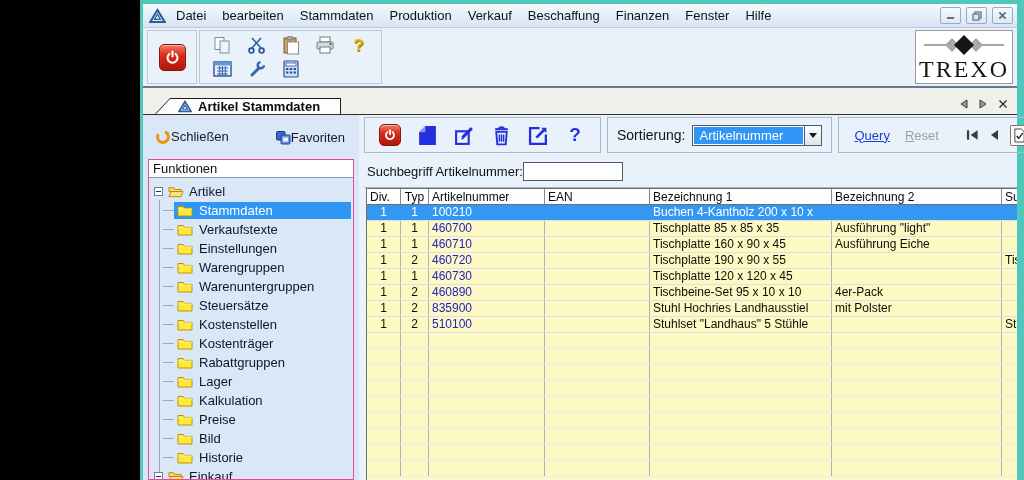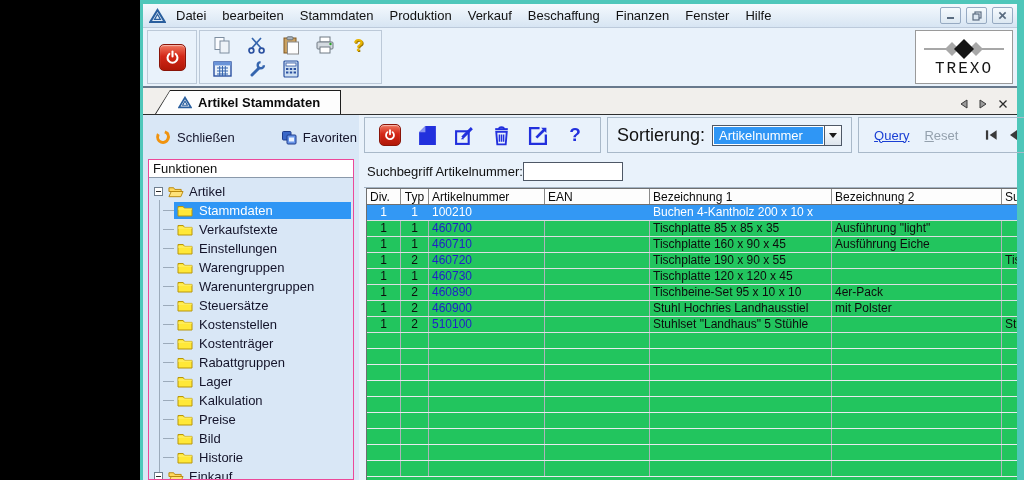--- a/index.html
+++ b/index.html
@@ -24,34 +24,34 @@
     display:flex;align-items:center;justify-content:center;box-shadow:inset 0 1px 1px rgba(255,255,255,.5);}
   .pwr-big{width:27px;height:27px;}
   .pwr-small{width:22px;height:22px;}
   .tb-icons{margin-left:2px;padding:2px 12px;}
   .icon-grid{display:flex;flex-direction:column;gap:2px;}
   .icon-row{display:flex;gap:13px;align-items:center;}
   .ticon{width:21px;height:21px;display:flex;align-items:center;justify-content:center;}
   .qmark-y{font-size:17px;font-weight:bold;color:#e8b400;text-shadow:1px 1px 0 #a07800;}
   .brand-box{margin-left:auto;align-self:center;width:98px;height:54px;background:#fff;border:1px solid #9a9a9a;
     display:flex;flex-direction:column;align-items:center;justify-content:center;}
-  .brand-text{font-family:Liberation Mono, monospace;font-size:16px;letter-spacing:2px;color:#151515;line-height:1;}
+  .brand-text{font-family:Liberation Serif, serif;font-size:24px;letter-spacing:2px;color:#151515;line-height:1;}
   
   .tabbar{height:27px;background:#f1efec;display:flex;align-items:flex-end;position:relative;border-bottom:1px solid #2e2e2e;}
-  .tab{margin-left:12px;height:24px;width:186px;position:relative;
+  .tab{margin-left:12px;height:16px;width:186px;position:relative;
     clip-path:polygon(0 100%,15px 0,100% 0,100% 100%);background:#1d1d1d;}
   .tab-inner{position:absolute;left:1px;top:1px;right:1px;bottom:0;background:#fdfdfd;
     clip-path:polygon(0 100%,14px 0,100% 0,100% 100%);display:flex;align-items:center;gap:6px;padding-left:22px;}
   .tab-label{font-size:13px;font-weight:bold;color:#0a0a0a;white-space:nowrap;}
   .tabbar-right{margin-left:auto;display:flex;align-items:center;gap:11px;padding:0 9px 5px 0;}
   
   .workspace{flex:1;display:flex;background:#dbe8f6;min-height:0;}
   .sidebar{width:216px;display:flex;flex-direction:column;padding-top:12px;background:#d9e7f6;}
   .sb-buttons{display:flex;align-items:center;padding:0 12px;gap:46px;height:20px;}
-  .sb-btn{display:flex;align-items:center;gap:6px;font-size:13px;color:#16162c;white-space:nowrap;}
+  .sb-btn{display:flex;font-size:13px;color:#16162c;white-space:nowrap;}
   .funk-box{margin:12px 5px 0 5px;flex:1;border:1px solid #ec4899;display:flex;flex-direction:column;min-height:0;}
   .funk-header{height:18px;line-height:18px;background:#fff;border-bottom:1px solid #8a99aa;
     padding-left:4px;font-size:13px;color:#111;}
   .tree{position:relative;padding:4px 2px 0 4px;font-size:13px;color:#14142a;flex:1;overflow:hidden;}
   .vline{position:absolute;left:10px;top:22px;width:1px;height:276px;background:#9cabbb;}
   .troot{display:flex;align-items:center;gap:5px;height:19px;position:relative;}
   .ebox{width:9px;height:9px;border:1px solid #6f7f8f;background:#fff;position:relative;flex:0 0 auto;margin-left:1px;}
   .ebox::after{content:"";position:absolute;left:1px;right:1px;top:3px;border-top:1px solid #2a2a2a;}
   .tchild{position:relative;margin-left:21px;height:19px;display:flex;align-items:center;}
   .tchild .stub{position:absolute;left:-11px;top:9px;width:11px;border-top:1px solid #9cabbb;}
@@ -60,40 +60,40 @@
   .fi{width:16px;height:13px;flex:0 0 auto;}
   
   .main{flex:1;display:flex;flex-direction:column;min-width:0;padding-left:5px;background:#e9f2fb;}
   .main-toolbar{height:40px;display:flex;align-items:center;gap:6px;padding:2px 0;}
   .mt-group{border:1px solid #a9b9c9;height:36px;display:flex;align-items:center;}
   .mt-actions{gap:15px;padding:0 14px;}
   .mt-sort{gap:7px;padding:0 9px;}
   .mt-nav{gap:15px;padding:0 15px;flex:1;}
   .bicon{width:22px;height:22px;display:flex;align-items:center;justify-content:center;}
   .qmark-b{font-size:19px;font-weight:bold;color:#2230dd;}
-  .sort-label{font-size:18px;color:#111;}
+  .sort-label{font-size:14px;color:#111;}
   .dropdown{width:130px;height:21px;border:1px solid #4e5866;background:#fff;display:flex;}
   .dd-value{flex:1;margin:1px;background:#2f96f5;color:#fff;font-size:13px;line-height:17px;padding-left:5px;
     white-space:nowrap;overflow:hidden;}
   .dd-btn{width:17px;border-left:1px solid #4e5866;background:linear-gradient(#ffffff,#dde5ed);
     display:flex;align-items:center;justify-content:center;}
   .caret{width:0;height:0;border-left:4px solid transparent;border-right:4px solid transparent;border-top:5px solid #1a1a1a;}
   .link-query{font-size:13px;color:#1a3fd4;text-decoration:underline;}
   .link-reset{font-size:13px;color:#94a1ad;display:inline-block;}
   .link-reset::first-letter{text-decoration:underline;}
   .navgrp{display:flex;align-items:center;gap:9px;margin-left:12px;}
   .nav{width:13px;height:12px;}
   .navbtn{width:20px;height:21px;background:#fcfcf4;border:1px solid #7a7a7a;border-radius:1px;
     display:flex;align-items:center;justify-content:center;}
   
   .search-row{height:33px;display:flex;align-items:center;padding-left:3px;border-bottom:1px solid #a3b3c3;}
   .search-label{font-size:13px;color:#111;white-space:nowrap;}
   .search-input{width:100px;height:19px;border:1px solid #4e5866;background:#fff;font-size:12px;padding:0 3px;outline:none;}
   
-  .table-area{flex:1;margin-left:2px;border-left:1px solid #6f6f6f;background:#22c55e;
+  .table-area{flex:1;margin-left:2px;border-left:1px solid #6f6f6f;background:#fef9c3;
     display:flex;flex-direction:column;overflow:hidden;min-height:0;}
   .thead{display:flex;height:17px;background:#fdfdfd;border-top:1px solid #6f6f6f;border-bottom:1px solid #6f6f6f;flex:0 0 auto;}
   .th{font-size:12px;color:#0a0a0a;line-height:16px;padding:0 3px;border-right:1px solid #8a8a8a;
     overflow:hidden;white-space:nowrap;}
   .tr{display:flex;height:16px;line-height:15px;border-bottom:1px solid #dcdfe3;flex:0 0 auto;}
   .td{font-size:12px;color:#0d0d0d;padding:0 3px;border-right:1px solid #adb3ba;overflow:hidden;white-space:nowrap;}
   .c0{width:34px;flex:0 0 auto;}.c1{width:28px;flex:0 0 auto;text-align:center;}.c2{width:116px;flex:0 0 auto;}
   .c3{width:105px;flex:0 0 auto;}.c4{width:182px;flex:0 0 auto;}.c5{width:170px;flex:0 0 auto;}
   .c6{flex:1 1 auto;min-width:8px;border-right:none;}
   .num{text-align:center;}
@@ -572,21 +572,21 @@
                 <span class="td c1 num">2</span>
                 <span class="td c2 artnr">460890</span>
                 <span class="td c3"></span>
                 <span class="td c4">Tischbeine-Set 95 x 10 x 10</span>
                 <span class="td c5">4er-Pack</span>
                 <span class="td c6"></span>
               </div>
               <div class="tr">
                 <span class="td c0 num">1</span>
                 <span class="td c1 num">2</span>
-                <span class="td c2 artnr">460900</span>
+                <span class="td c2 artnr">835900</span>
                 <span class="td c3"></span>
                 <span class="td c4">Stuhl Hochries Landhausstiel</span>
                 <span class="td c5">mit Polster</span>
                 <span class="td c6"></span>
               </div>
               <div class="tr">
                 <span class="td c0 num">1</span>
                 <span class="td c1 num">2</span>
                 <span class="td c2 artnr">510100</span>
                 <span class="td c3"></span>

